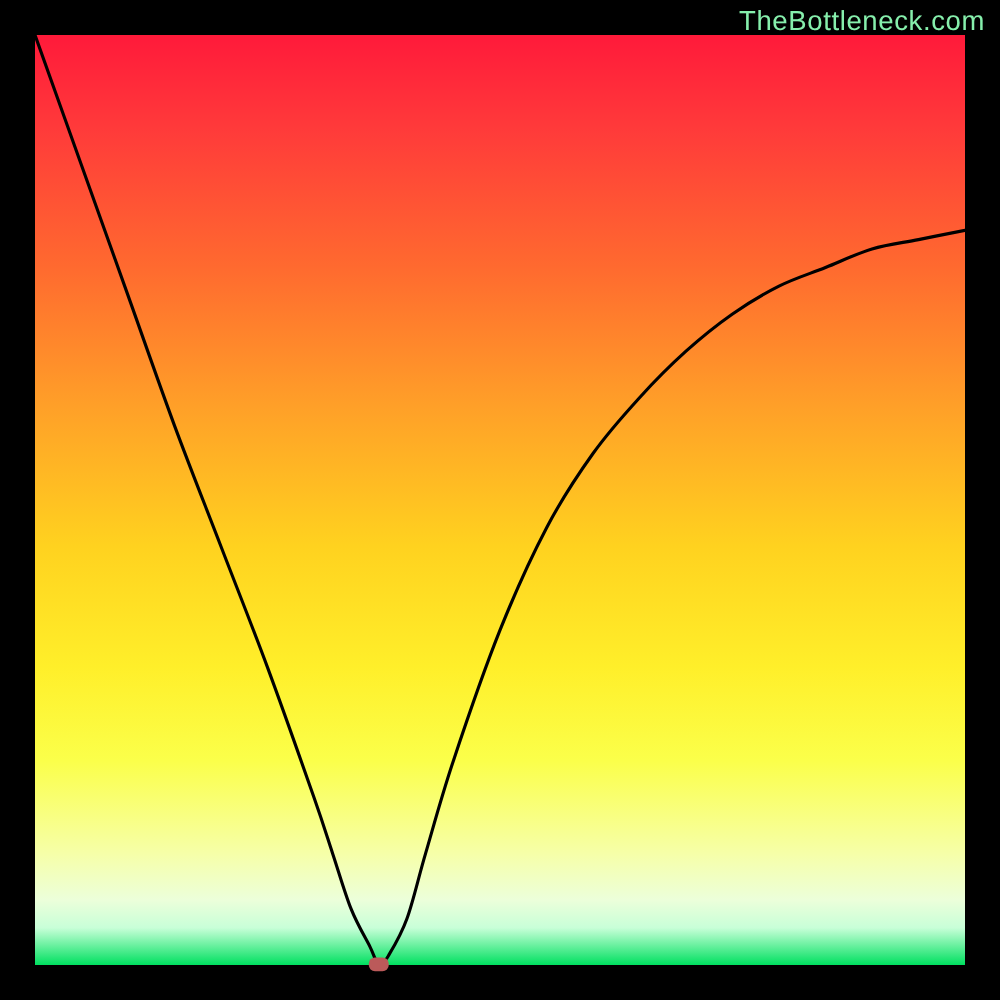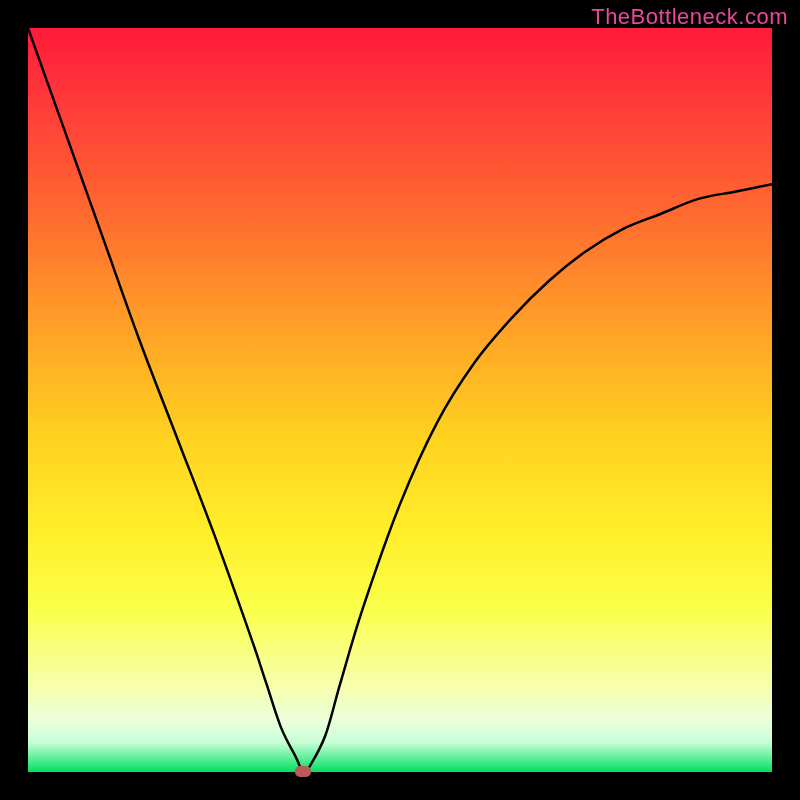--- a/index.html
+++ b/index.html
@@ -14,21 +14,21 @@
   .frame {
     position: relative;
     width: 800px;
     height: 800px;
     background: #000;
   }
   .watermark {
     position: absolute;
     top: 4px;
     right: 12px;
-    color: #ec4899;
+    color: #86efac;
     font-size: 22px;
     letter-spacing: 0.5px;
     user-select: none;
   }
   .plot {
     position: absolute;
     left: 28px;
     top: 28px;
     width: 744px;
     height: 744px;

